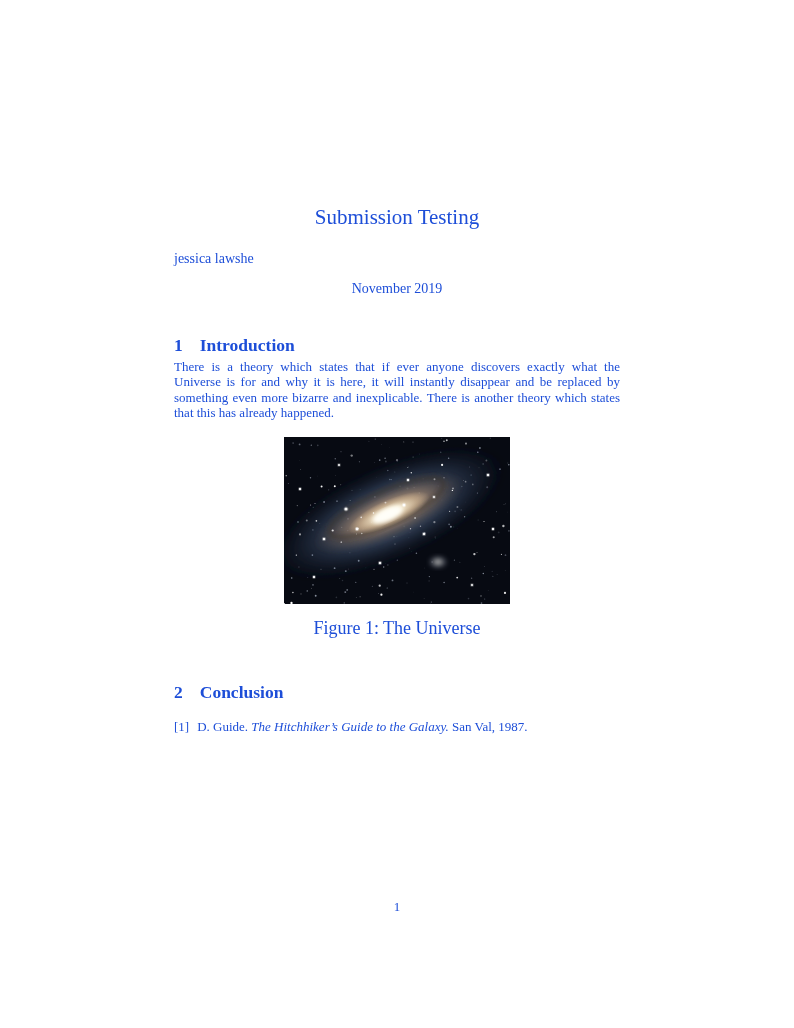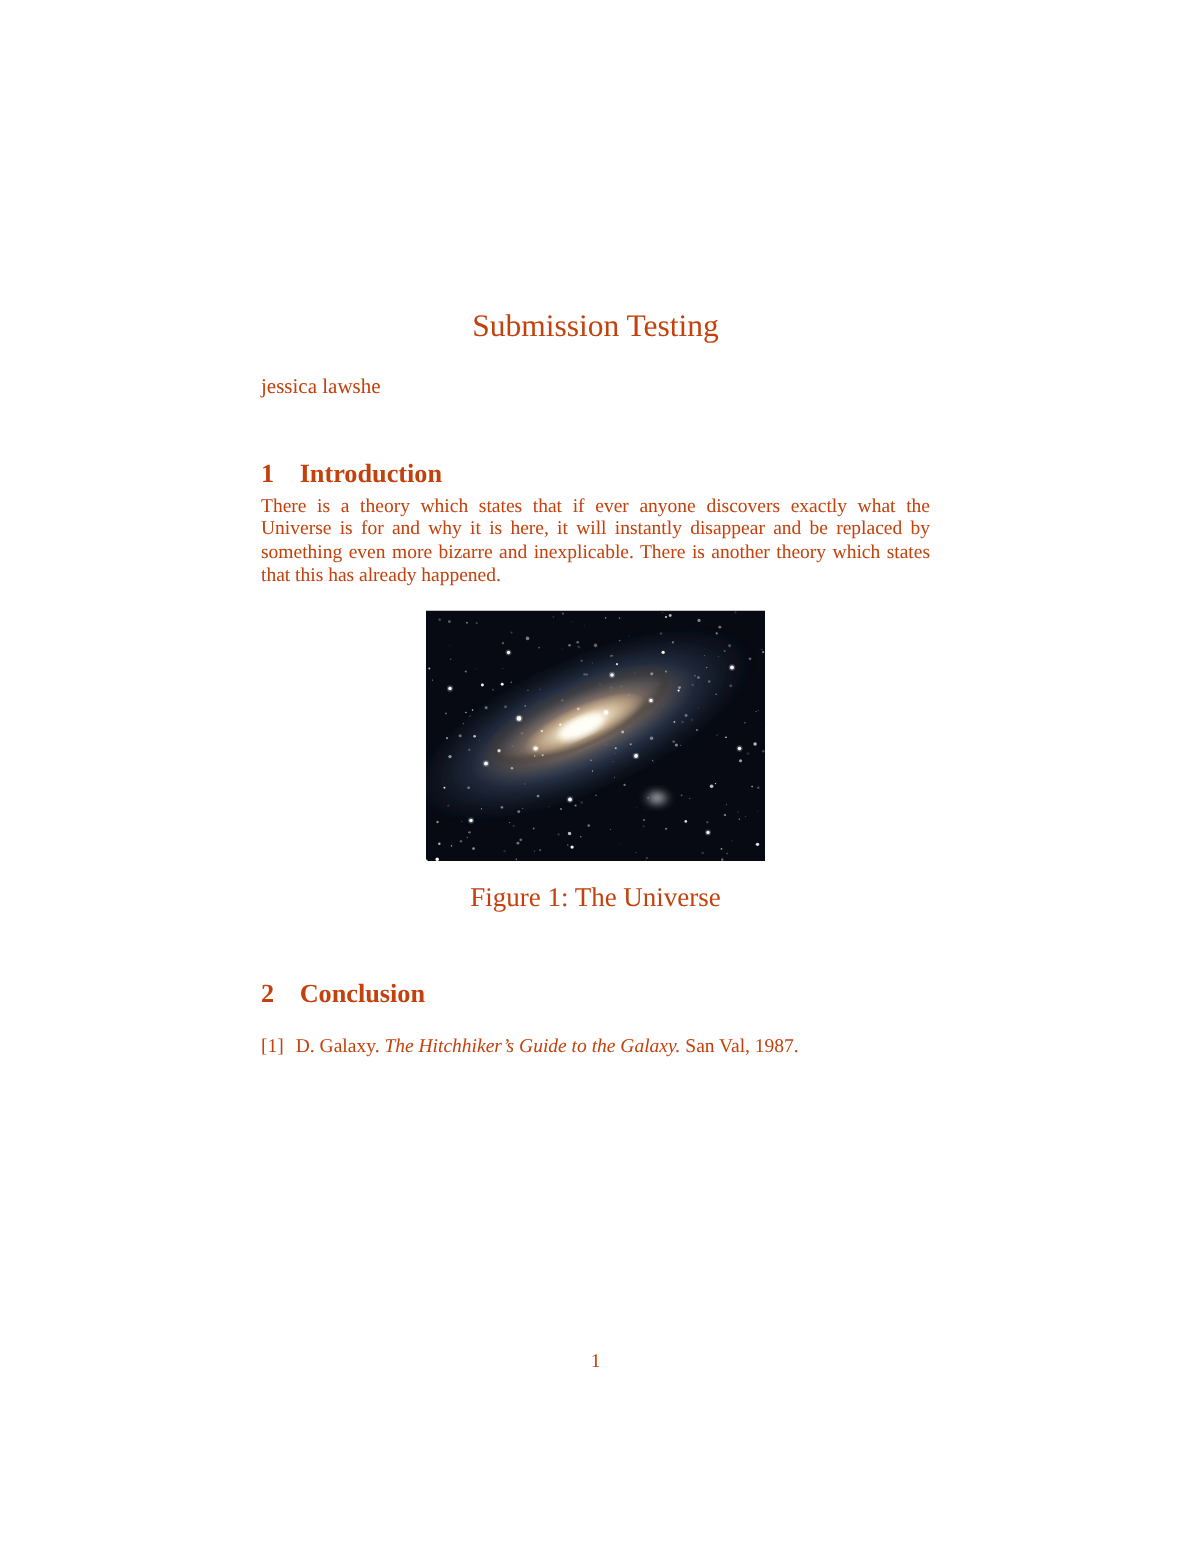--- a/index.html
+++ b/index.html
@@ -2,21 +2,21 @@
 <html><head>
 <meta charset="utf-8">
 <style>
   html, body { margin: 0; padding: 0; background: #ffffff; }
   .page {
     position: relative;
     width: 794px;
     height: 1028px;
     background: #ffffff;
     font-family: "Liberation Serif", "DejaVu Serif", serif;
-    color: #c2410c;
+    color: #1d4ed8;
     overflow: hidden;
   }
   .content {
     position: absolute;
     left: 174px;
     right: 174px;
     top: 0;
   }
   .doc-title {
     margin-top: 205px;
@@ -92,20 +92,21 @@
   }
 </style>
 </head>
 <body>
 
 <div class="page">
   <div class="content">
 
     <div class="doc-title">Submission Testing</div>
     <div class="doc-author">jessica lawshe</div>
+    <div class="doc-date">November 2019</div>
 
     <div class="section-heading">
       <span class="sec-num">1</span>
       <span>Introduction</span>
     </div>
     <div class="body-par">There is a theory which states that if ever anyone discovers exactly what the Universe is for and why it is here, it will instantly disappear and be replaced by something even more bizarre and inexplicable.  There is another theory which states that this has already happened.</div>
 
     <div class="figure-wrap">
       <svg class="galaxy-img" viewBox="0 0 226 167" xmlns="http://www.w3.org/2000/svg">
         <defs>
@@ -405,21 +406,21 @@
     <div class="figure-caption">Figure 1: The Universe</div>
 
     <div class="section-heading conclusion">
       <span class="sec-num">2</span>
       <span>Conclusion</span>
     </div>
 
     <div class="ref-item">
       <span class="ref-label">[1]</span>
       <span>
-        <span>D. Galaxy.</span>
+        <span>D. Guide.</span>
         <span class="ref-title">The Hitchhiker’s Guide to the Galaxy.</span>
         <span>San Val, 1987.</span>
       </span>
     </div>
 
   </div>
   <div class="page-number">1</div>
 </div>
 
 </body></html>

